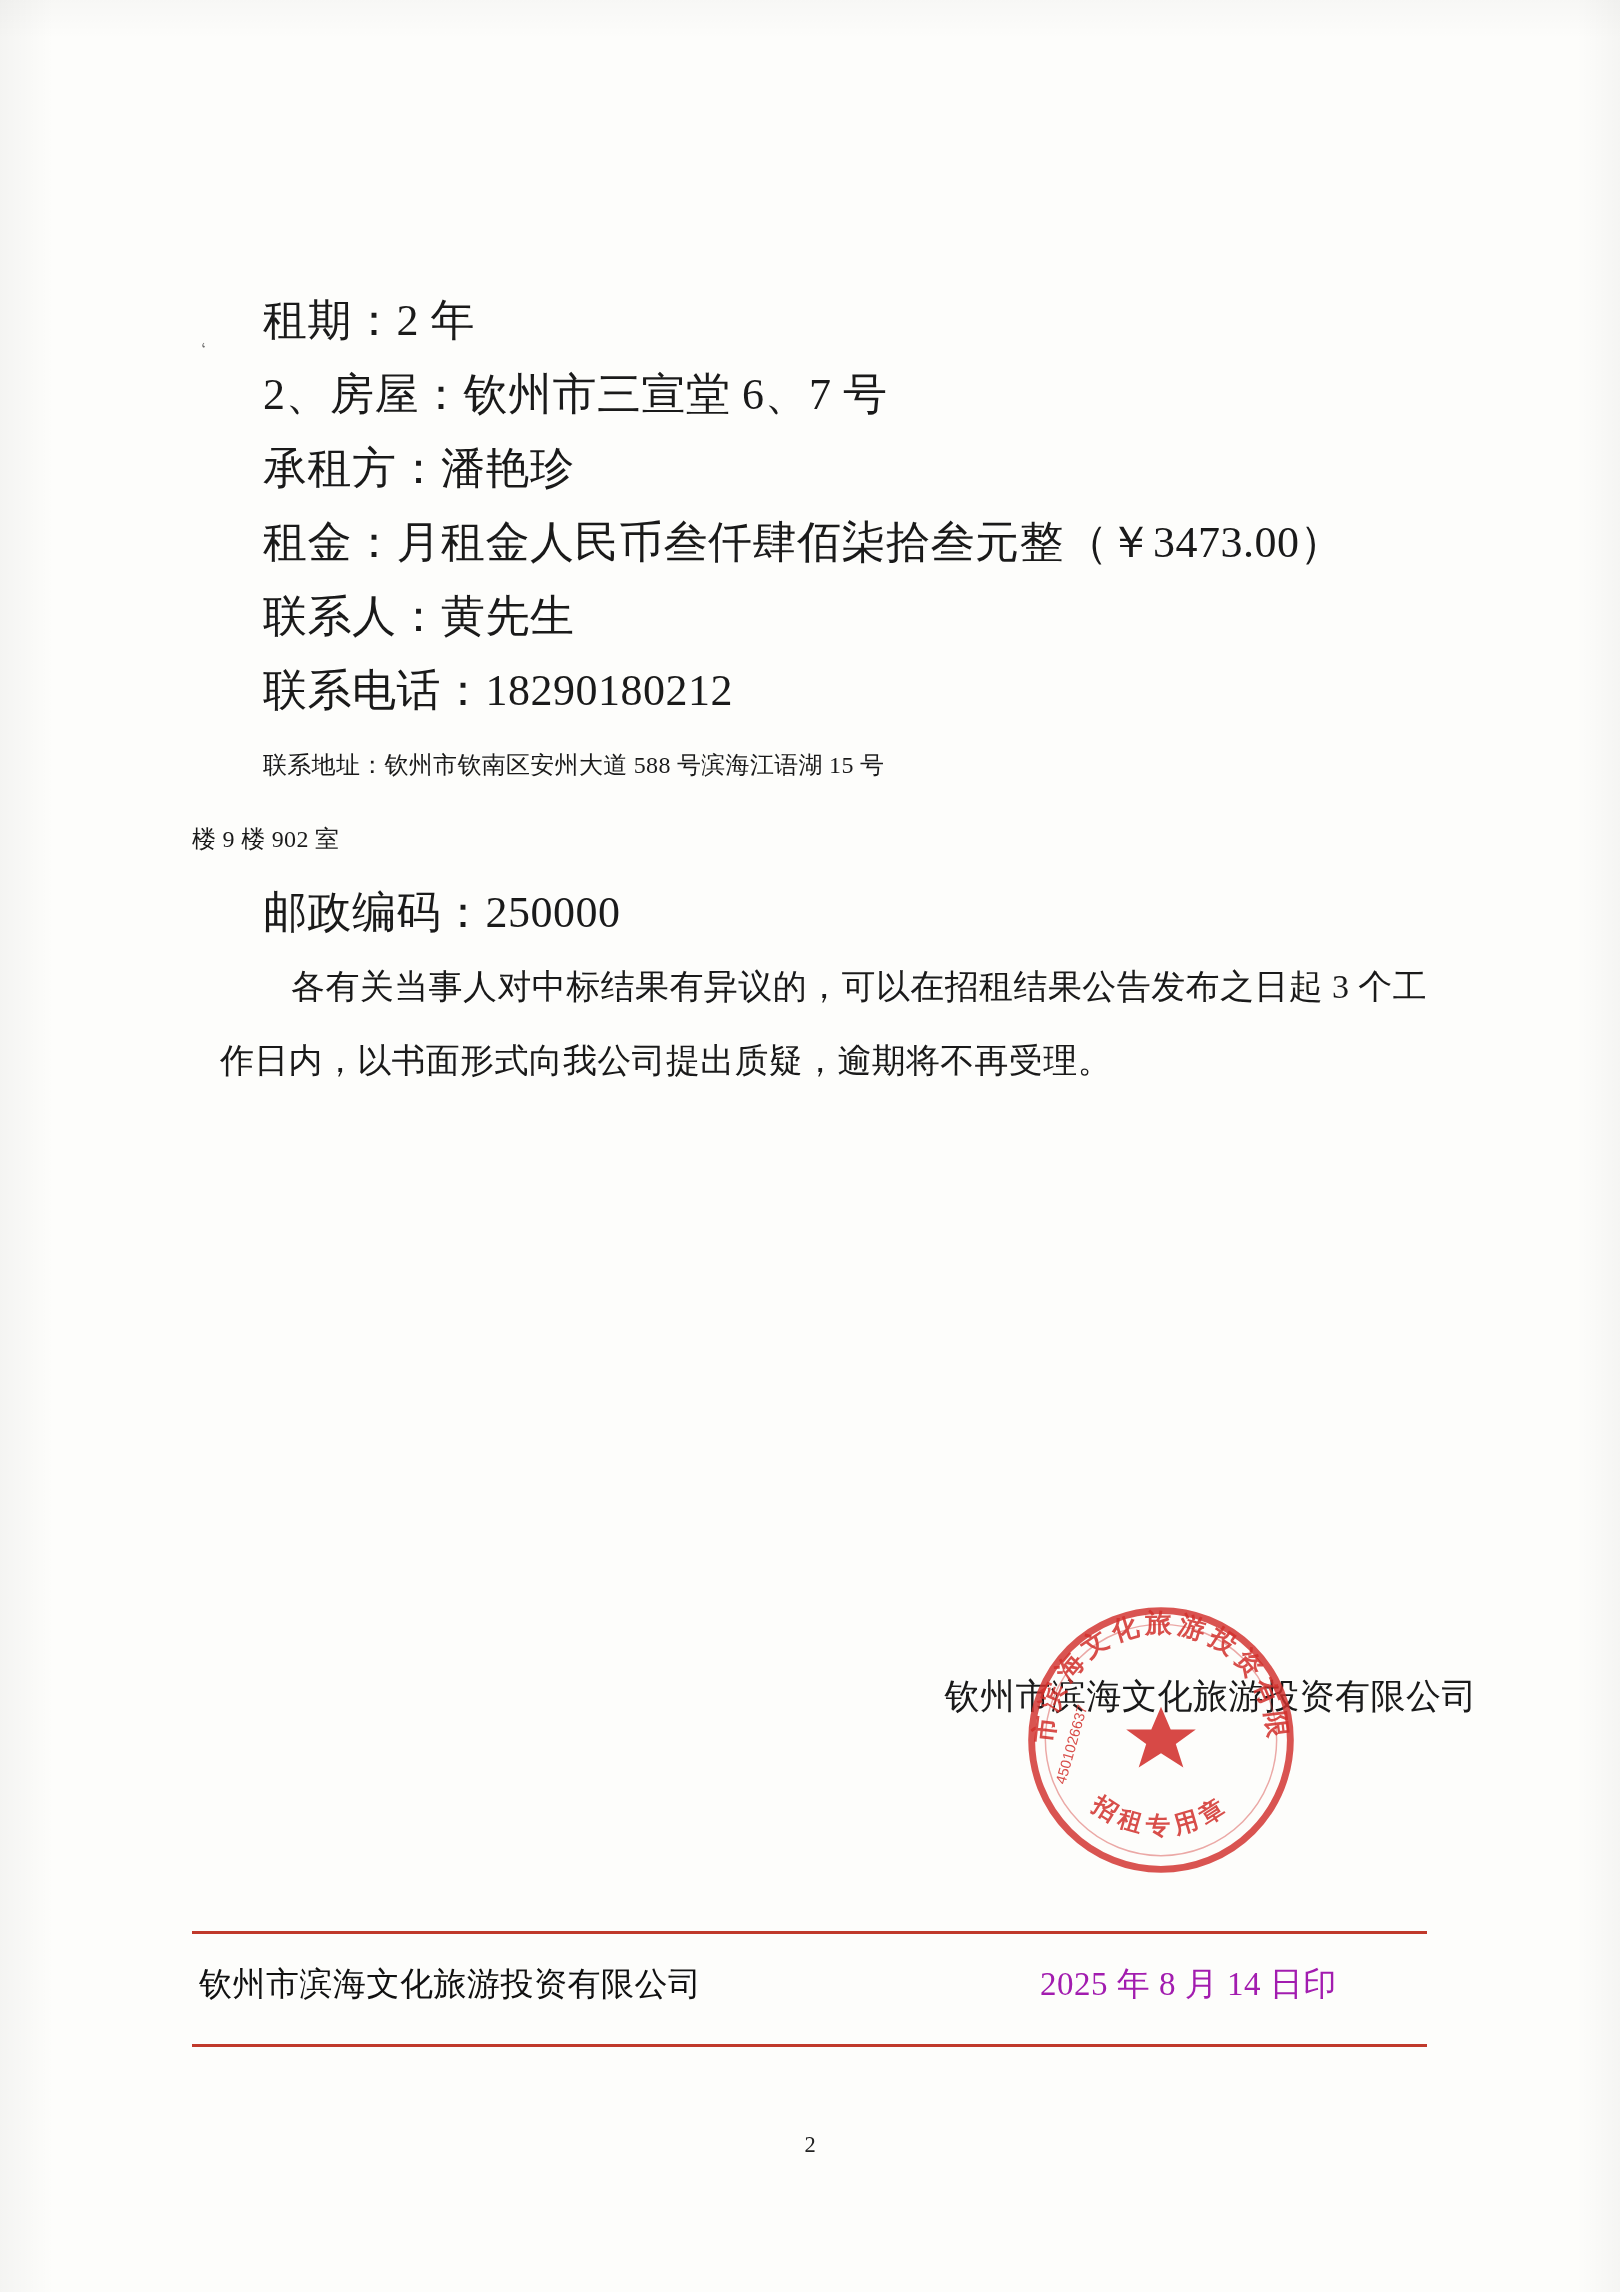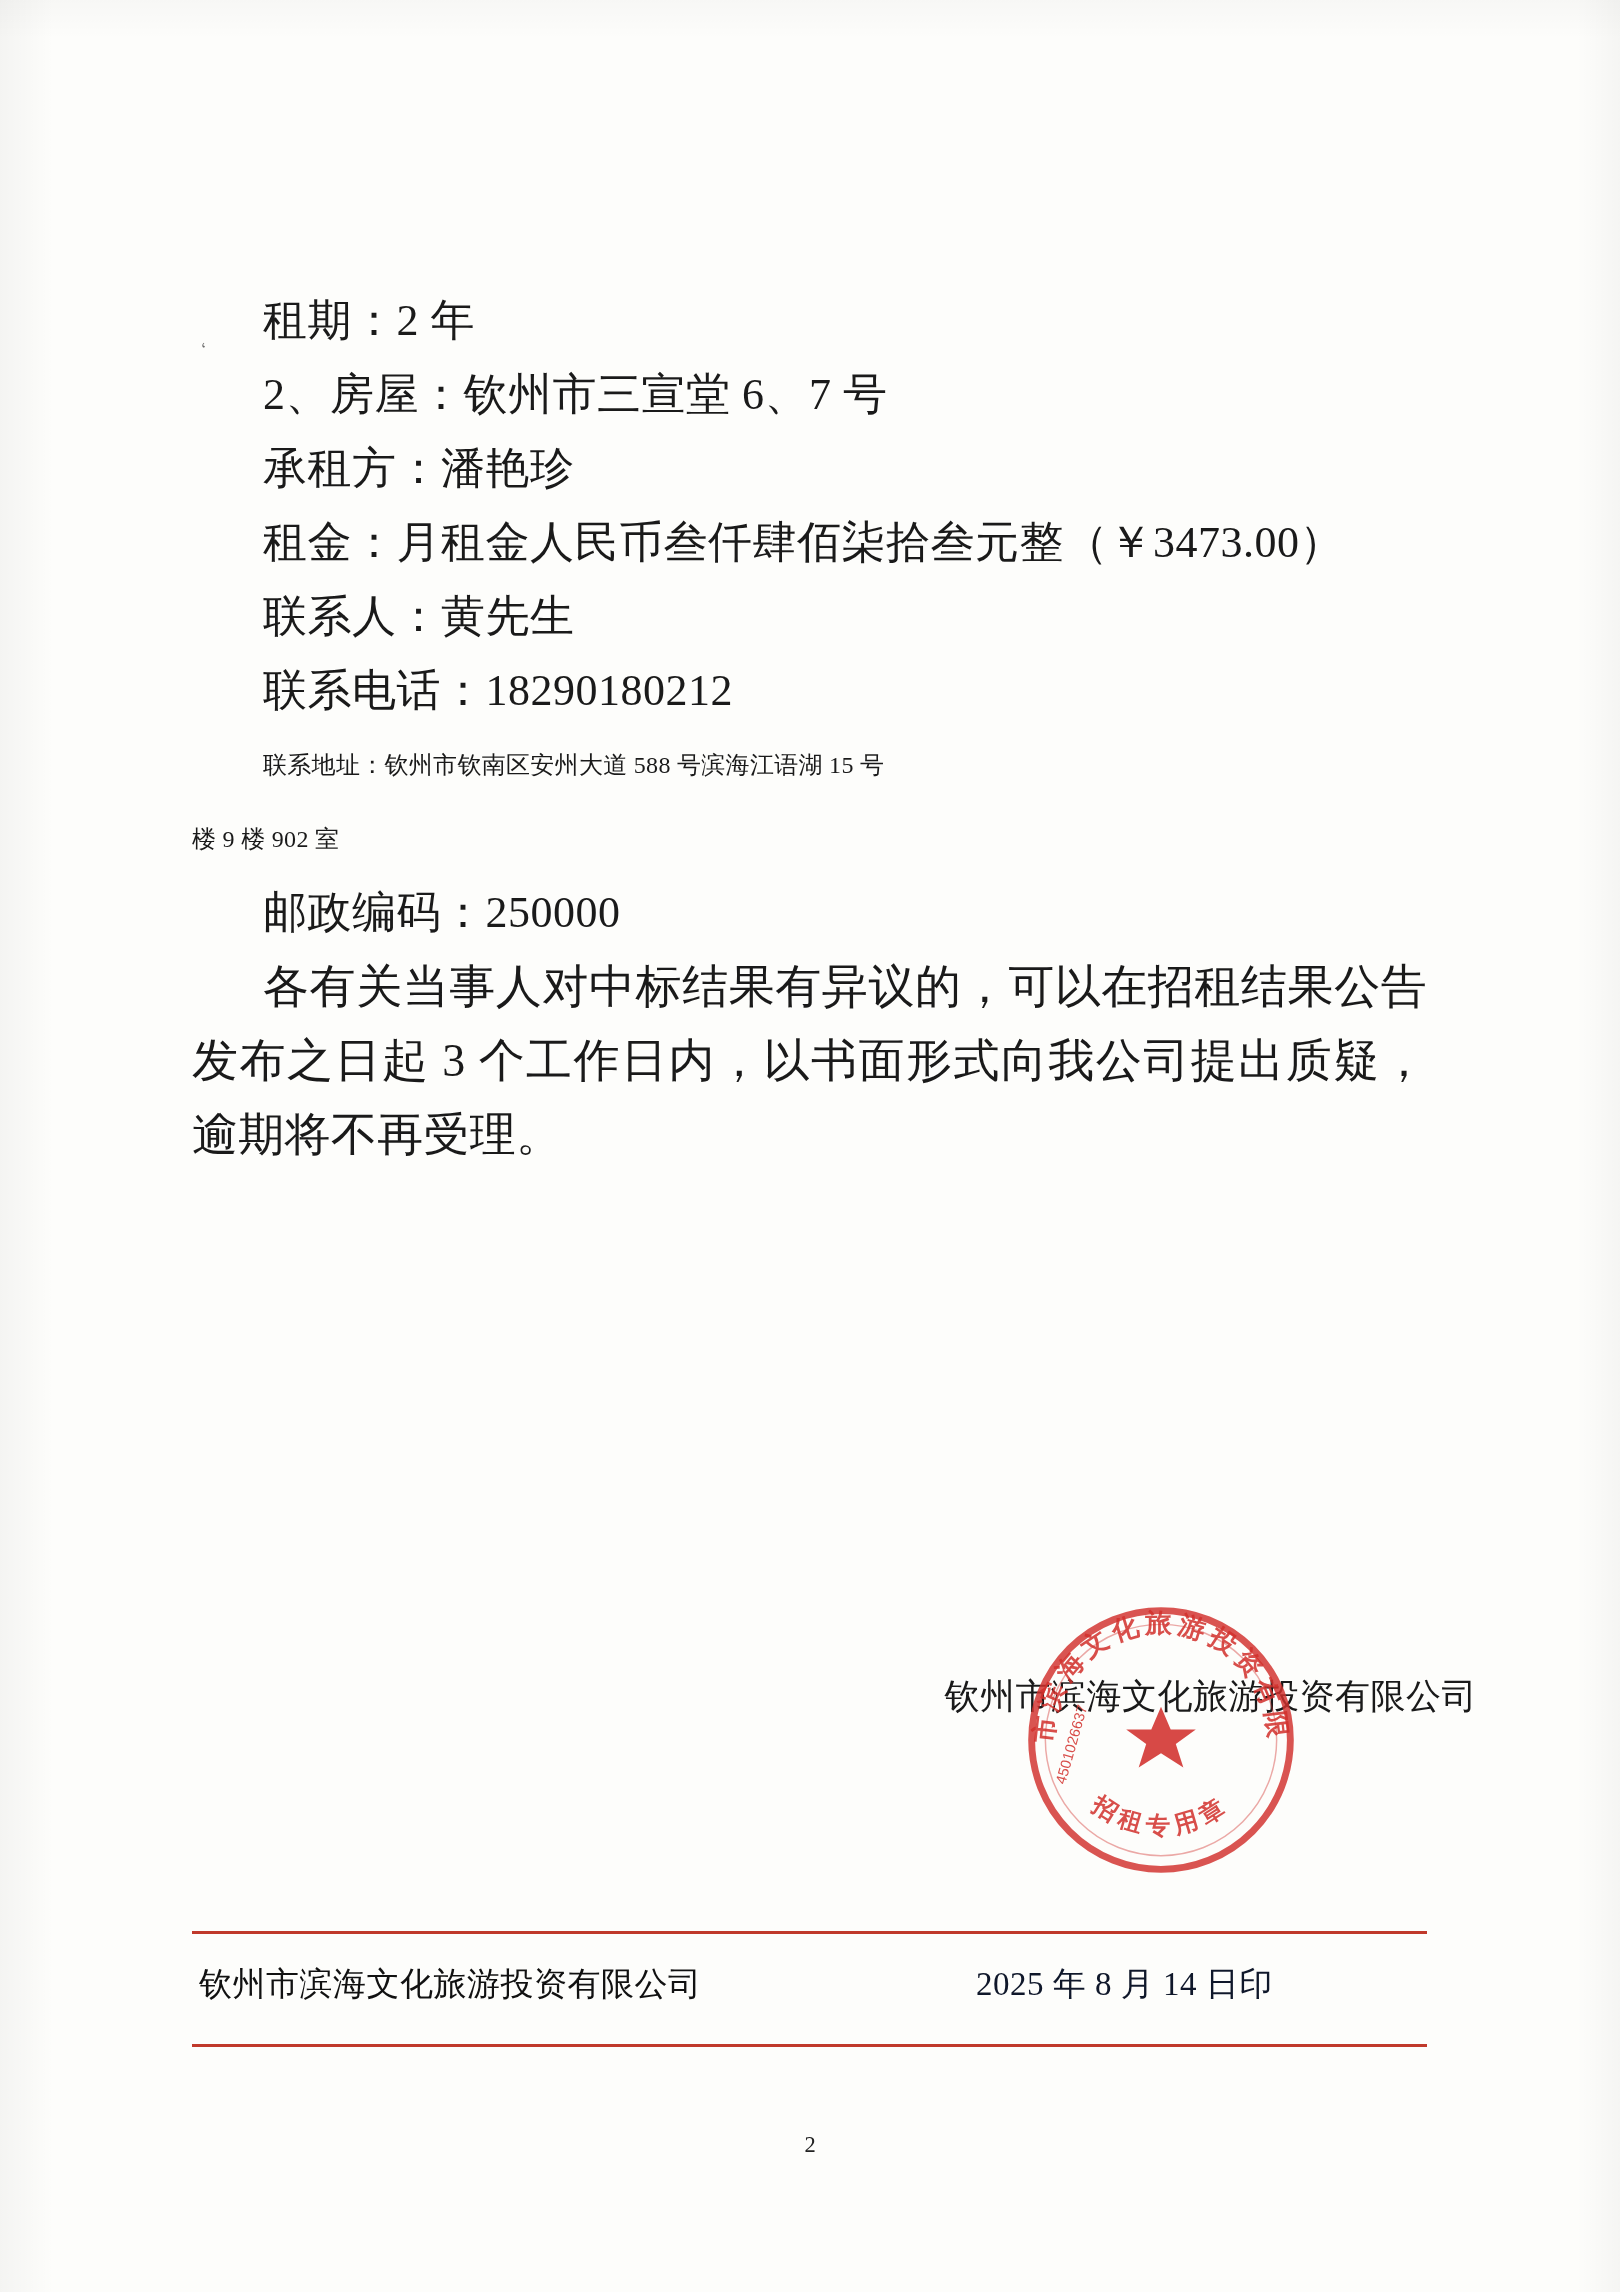--- a/index.html
+++ b/index.html
@@ -43,25 +43,26 @@
     font-size: 44px;
     line-height: 74px;
     letter-spacing: 0.5px;
     white-space: pre;
     font-family: "Liberation Serif", "DejaVu Serif", serif;
   }
   .indent {
     text-indent: 71px;
   }
   .para {
-    font-size: 46px;
+    font-size: 34px;
     line-height: 74px;
     letter-spacing: 0.3px;
     text-indent: 71px;
     text-align: justify;
+    margin-left: 28px;
   }
   .wrap-line {
     font-size: 24px;
     line-height: 74px;
     letter-spacing: 0.3px;
     white-space: pre;
   }
 
   
   .sign-block {
@@ -114,25 +115,25 @@
   .footer-left {
     position: absolute;
     left: 199px;
     top: 1962px;
     font-size: 33px;
     letter-spacing: 0.5px;
     color: #111;
   }
   .footer-right {
     position: absolute;
-    left: 976px;
+    left: 1040px;
     top: 1962px;
     font-size: 33px;
     letter-spacing: 0.5px;
-    color: #0f172a;
+    color: #a21caf;
   }
   .page-number {
     position: absolute;
     left: 0;
     right: 0;
     top: 2132px;
     text-align: center;
     font-size: 22.5px;
     color: #222;
   }

